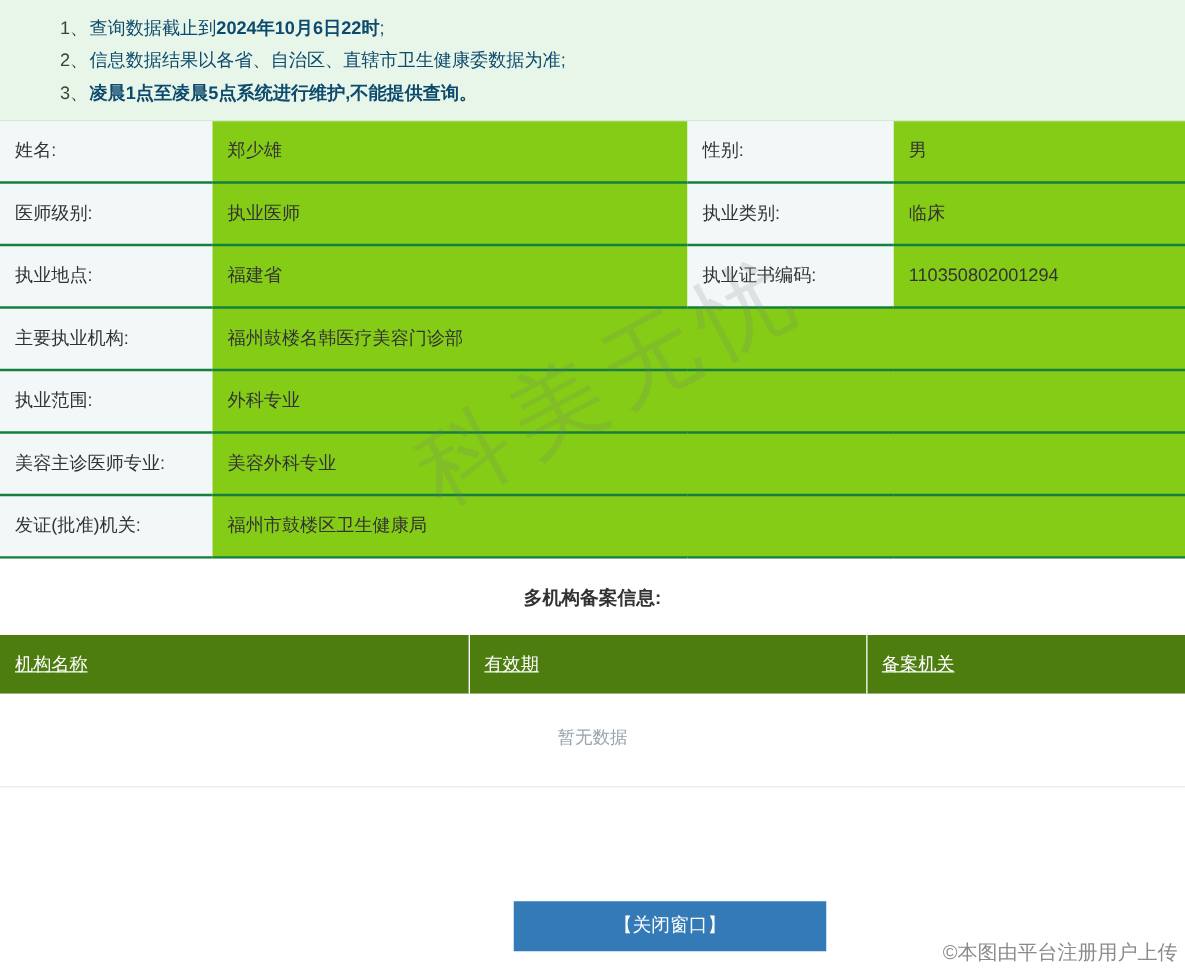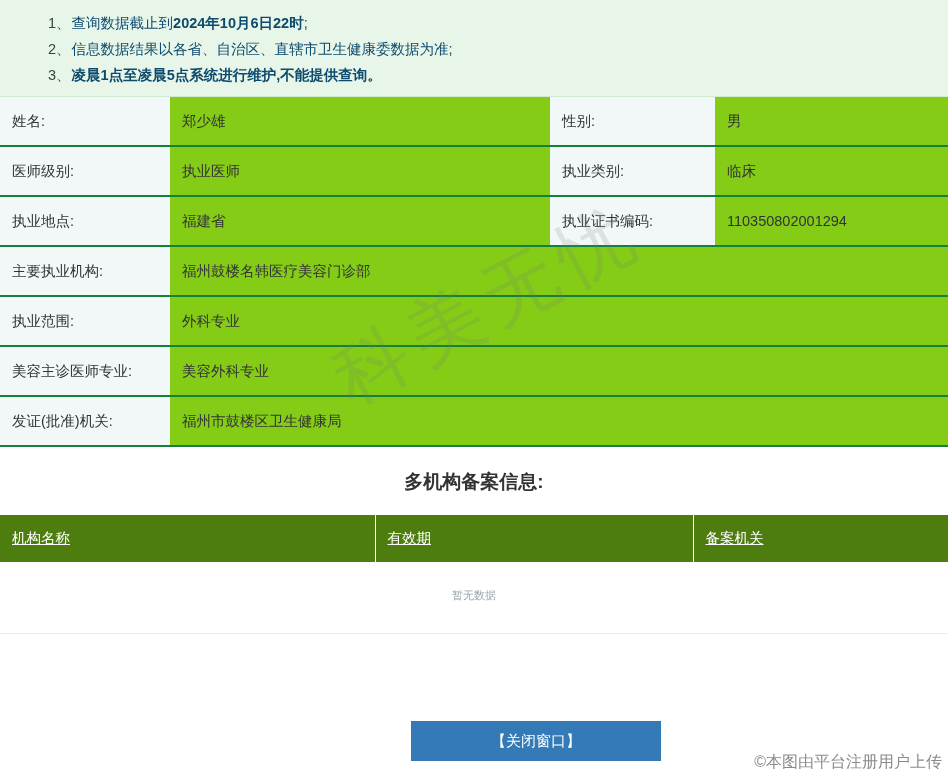--- a/index.html
+++ b/index.html
@@ -78,21 +78,21 @@
     letter-spacing: 10px;
     font-family: "Liberation Serif", serif;
     pointer-events: none;
     white-space: nowrap;
     user-select: none;
   }
 
   
   .section-title {
     text-align: center;
-    font-size: 19px;
+    font-size: 15px;
     font-weight: bold;
     color: #333333;
     padding: 22px 0 20px 0;
     background: #ffffff;
   }
 
   
   .record-table {
     width: 948px;
     border-collapse: collapse;
@@ -105,21 +105,21 @@
     font-weight: normal;
     text-align: left;
     padding: 14px 12px;
     border-right: 1px solid #ffffff;
     text-decoration: underline;
   }
   .record-table th:last-child { border-right: none; }
   .record-table td.empty {
     text-align: center;
     color: #9aa4ab;
-    font-size: 11px;
+    font-size: 14px;
     padding: 26px 0 30px 0;
     border-bottom: 1px solid #e6ecef;
     background: #ffffff;
   }
   .rc1 { width: 375px; }
   .rc2 { width: 318px; }
   .rc3 { width: 255px; }
 
   
   .footer {

